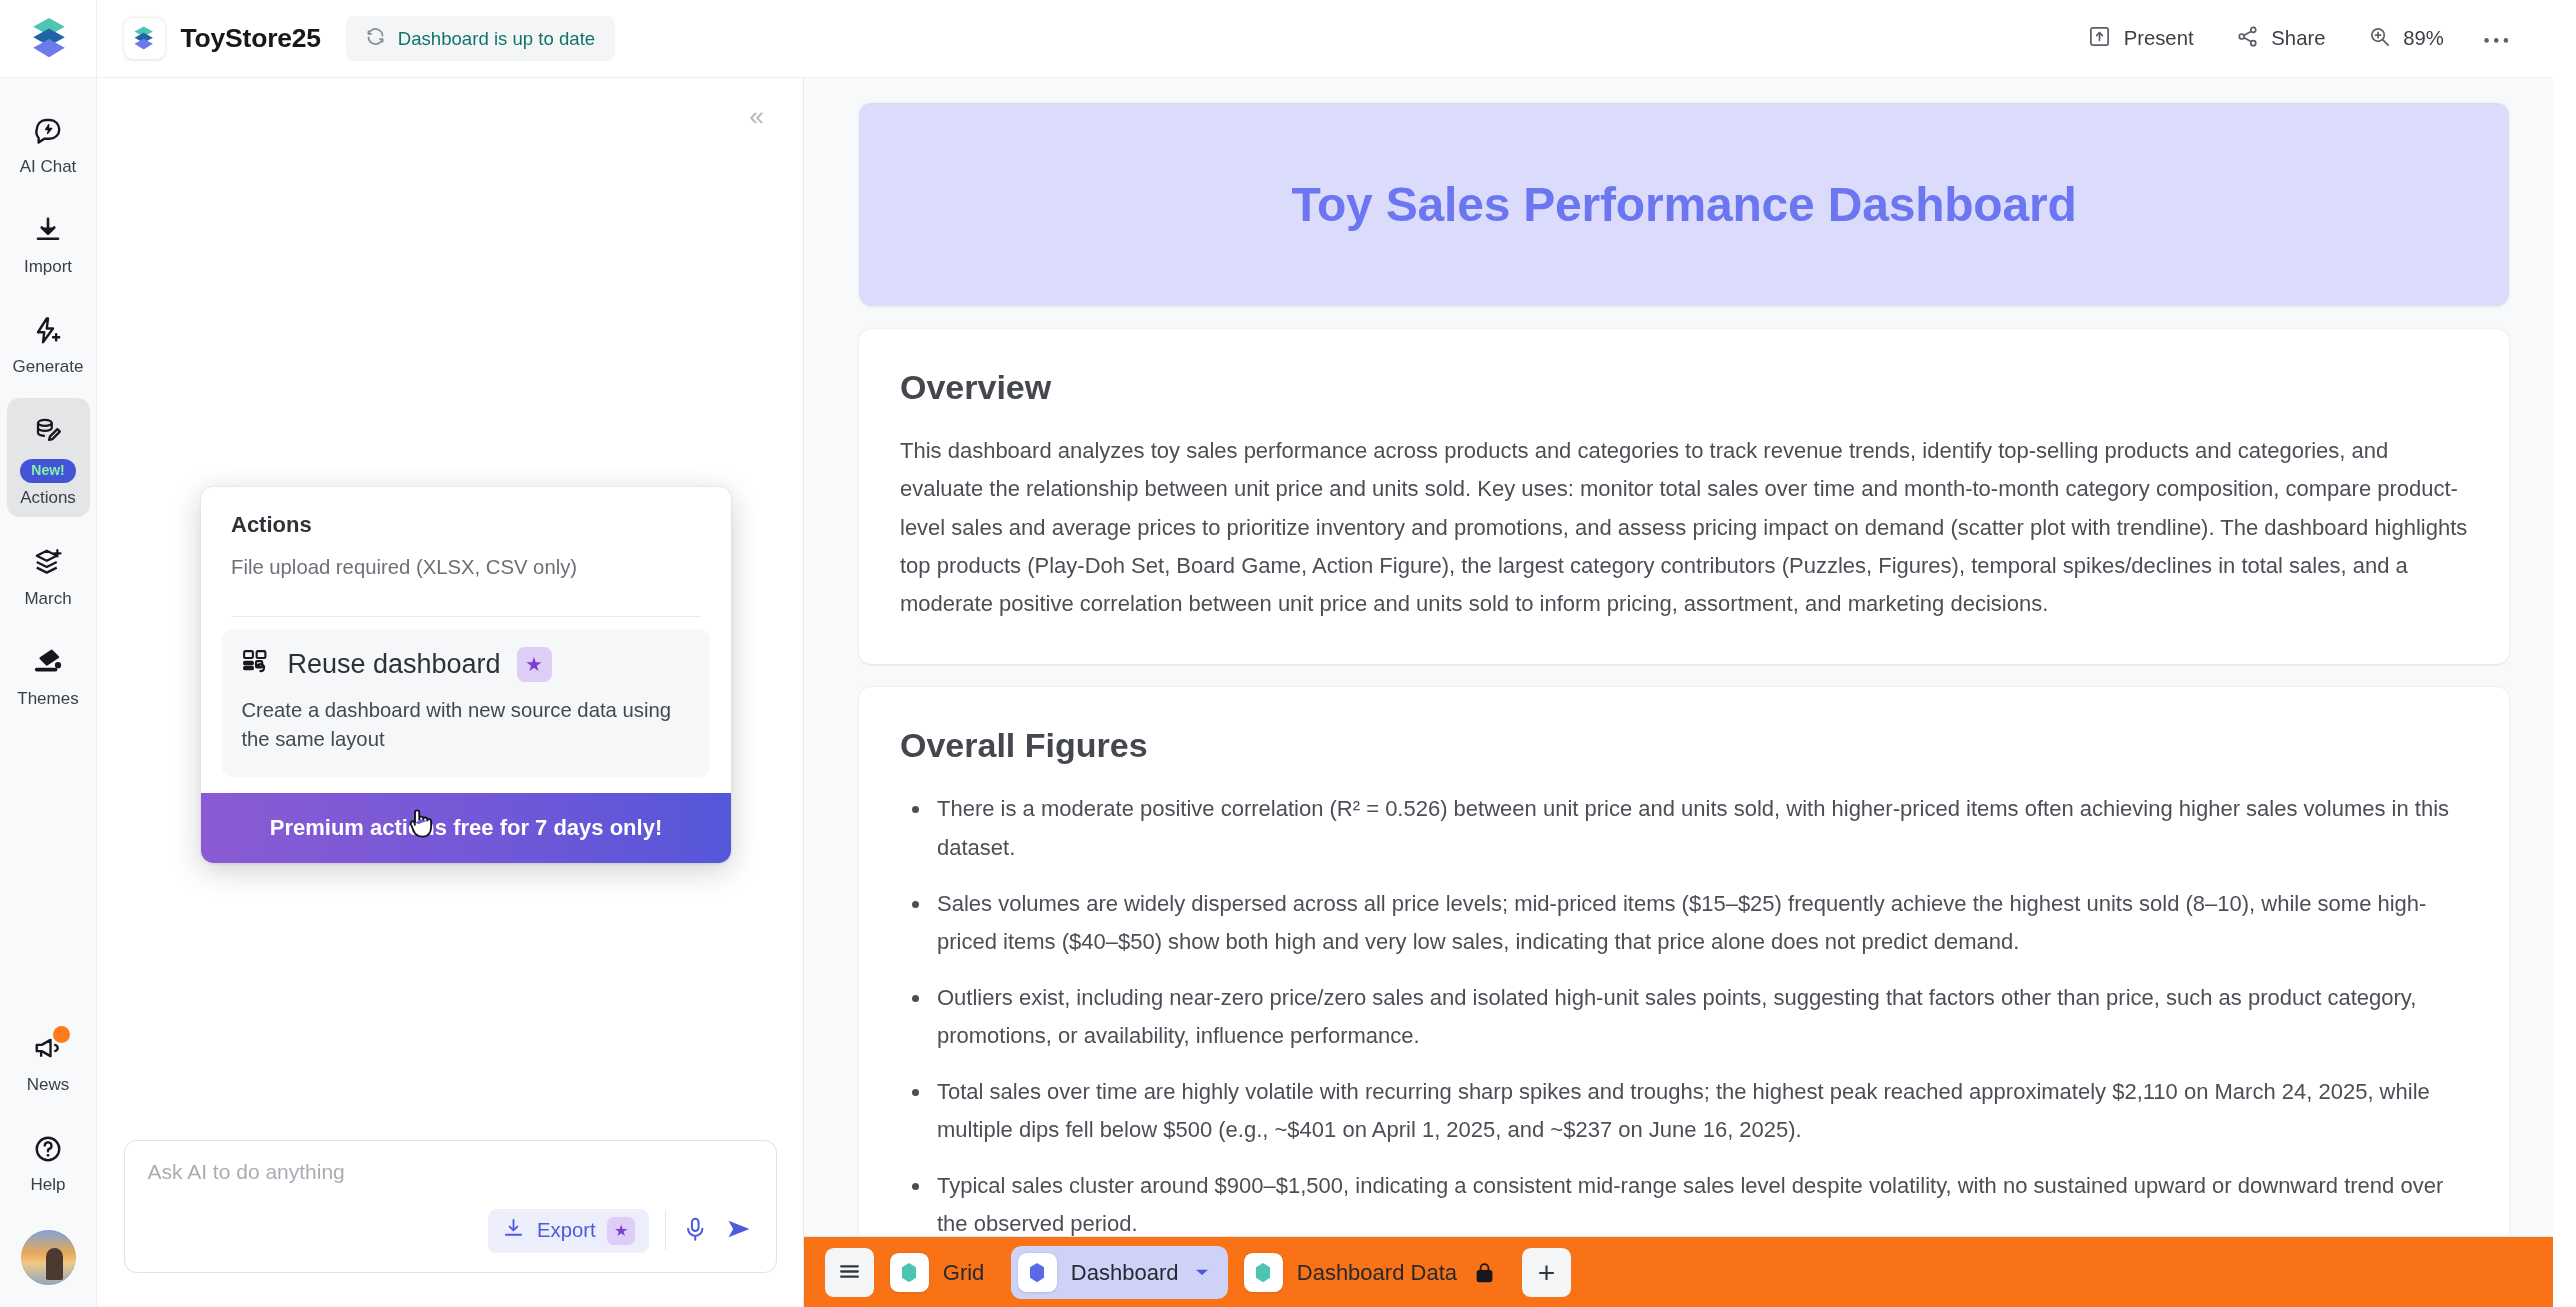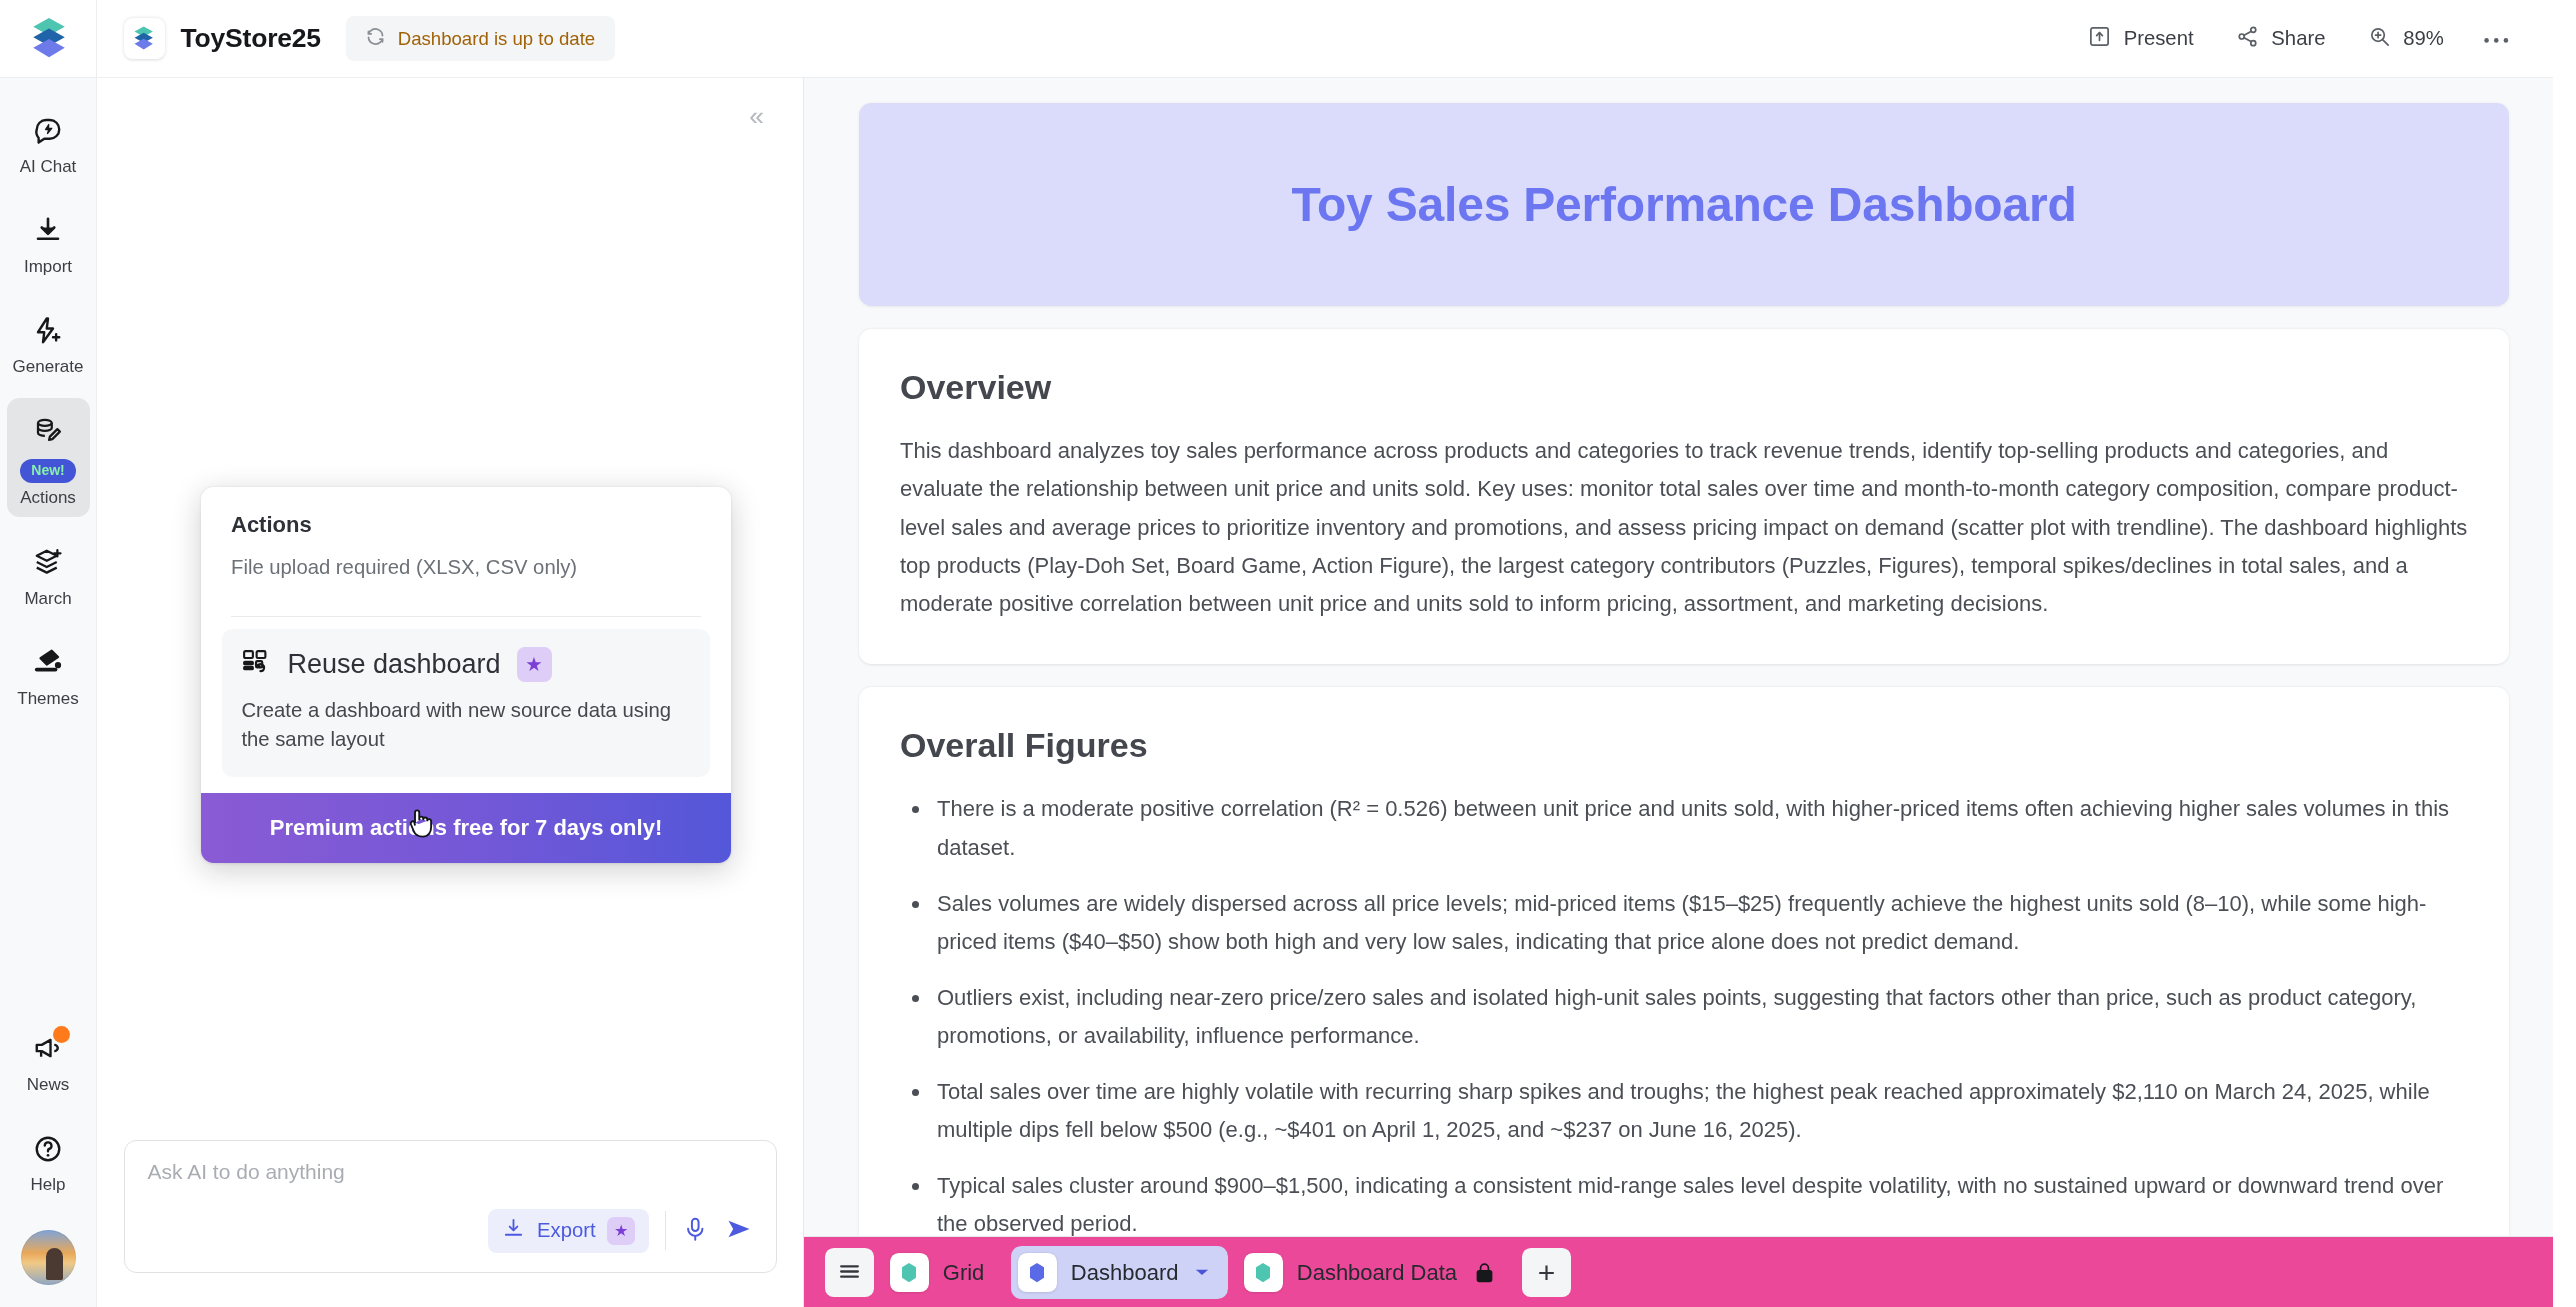--- a/index.html
+++ b/index.html
@@ -29,21 +29,21 @@
     box-shadow: 0 0.9px 3.5px rgba(0,0,0,.14);
     display: flex; align-items: center; justify-content: center;
   }
   .doc-title { font-size: 26.5px; font-weight: 700; color: #17181b; letter-spacing: -0.2px; }
 
   .status-chip {
     margin-left: 25px;
     display: flex; align-items: center; gap: 11.5px;
     background: #f4f5f6; border-radius: 8px;
     padding: 9.7px 19.4px;
-    color: #a16207; font-size: 18.6px;
+    color: #0f766e; font-size: 18.6px;
   }
 
   .topbar-right { margin-left: auto; display: flex; align-items: center; gap: 7px; }
   .tb-btn {
     display: flex; align-items: center; gap: 12.4px;
     padding: 8.8px 17.7px; border-radius: 8px; cursor: pointer;
     color: #3b3f45; font-size: 20.3px; background: transparent;
   }
   .tb-dots { padding: 8.8px 14px; display:flex; align-items:center; }
 
@@ -166,21 +166,21 @@
     font-size: 22px; line-height: 1.74; color: #4b4f55;
     position: relative; padding-left: 37px; margin-bottom: 17.7px;
   }
   .sec-ul li::before {
     content: ''; position: absolute; left: 12.4px; top: 16px;
     width: 7px; height: 7px; border-radius: 50%; background: #4b4f55;
   }
 
   
   .tabbar {
-    height: 72px; flex: 0 0 72px; background: #ec4899;
+    height: 72px; flex: 0 0 72px; background: #f97316;
     border-top: 0.9px solid #e6e8ea;
     display: flex; align-items: center; gap: 8.8px; padding: 0 21px;
   }
   .tb-icon-btn {
     width: 49px; height: 49px; border-radius: 8.8px; background: #f4f5f6;
     display: flex; align-items: center; justify-content: center; cursor: pointer;
     color: #34383e;
   }
   .tab {
     display: flex; align-items: center; gap: 14px;

